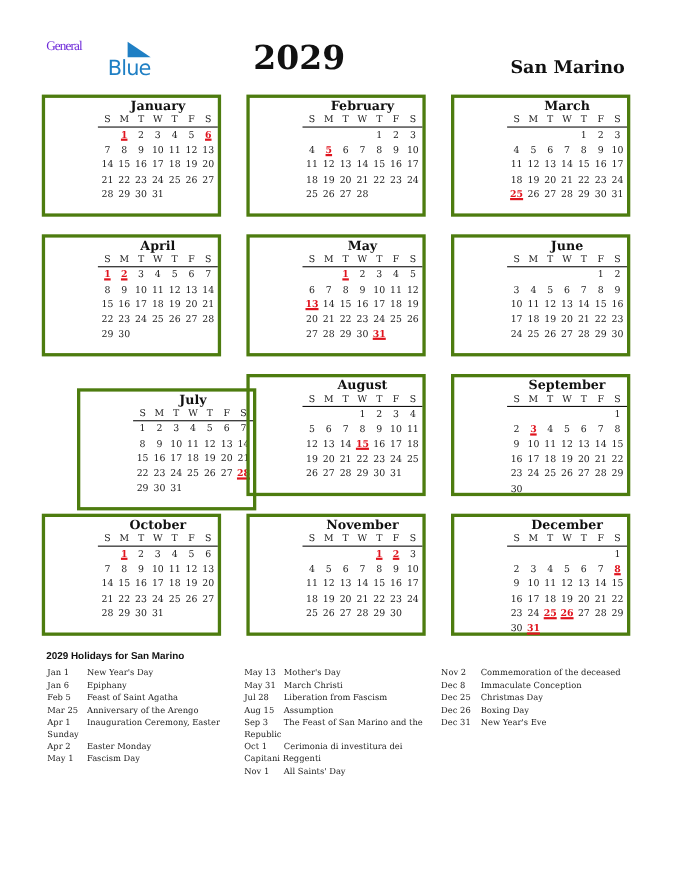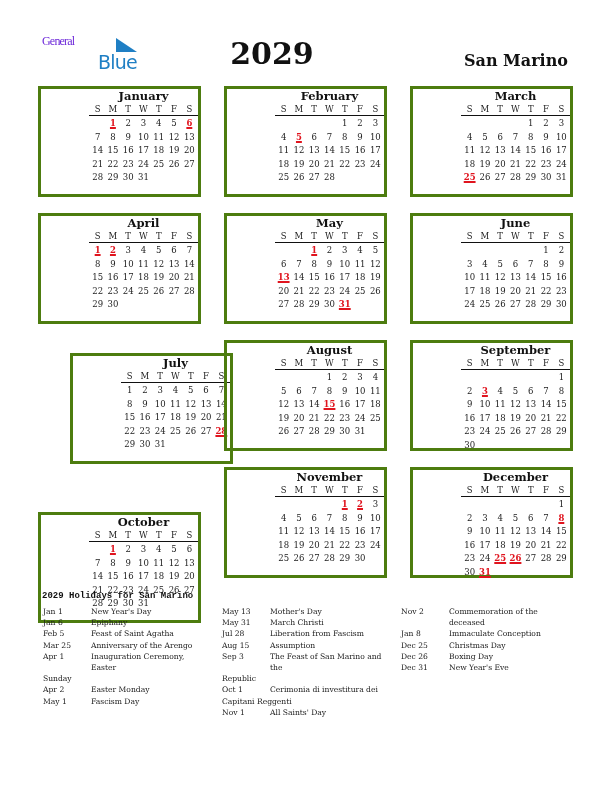--- a/index.html
+++ b/index.html
@@ -8,25 +8,25 @@
     .logo .general { position:absolute; left:0; top:0; font-family:Liberation Serif, serif; font-size:12px; color:#6d28d9; letter-spacing:-0.8px; }
     .logo .blue { position:absolute; left:56px; top:17px; font-family:"DejaVu Sans", sans-serif; font-size:19px; color:#1f7fc4; letter-spacing:-0.8px; }
     .logo .tri { position:absolute; left:74px; top:4px; width:0; height:0; border-left:21px solid #1f7fc4; border-top:14px solid transparent; }
     .year { position:absolute; left:0; width:544px; top:36px; text-align:center; font-family:"DejaVu Serif", serif; font-weight:bold; font-size:30px; color:#111; }
     .country { position:absolute; right:44px; top:51px; font-family:"DejaVu Serif", serif; font-weight:bold; font-size:16px; color:#111; }
     .month { position:absolute; width:163px; height:111px; border:3px solid #4d7c0f; box-sizing:border-box;padding-left:48px; }
     .month .mname { text-align:center; font-weight:bold; font-size:11.5px; line-height:13px; margin-top:1px; color:#111; }
     .month .dow { display:grid; grid-template-columns:repeat(7, 1fr); font-size:8.5px; line-height:12px; text-align:center; border-bottom:1px solid #111; padding:0 1px; color:#222; }
     .month .days { display:grid; grid-template-columns:repeat(7, 1fr); font-size:8.5px; line-height:13.6px; text-align:center; padding:1px 1px 0 1px; color:#222; }
     .month .days span.hol { color:#e0141e; font-weight:bold; text-decoration:underline; text-decoration-thickness:1.5px; }
-    .hol-title { position:absolute; left:42px; top:591px; font-family:Liberation Mono, monospace; font-weight:bold; font-size:9px; color:#111;text-align:center; }
+    .hol-title { position:absolute; left:42px; top:591px; font-family:Liberation Sans, sans-serif; font-weight:bold; font-size:9px; color:#111;text-align:center; }
     .hcol { position:absolute; top:606px; font-size:7.6px; line-height:11.2px; color:#222; }
     .hcol .row { display:flex; }
     .hcol .d { width:36px; flex:none; }
-    .hcol .n { flex:1;margin-left:12px; }
+    .hcol .n { flex:1; }
     .hcol .wrap { display:block; }
   </style>
 </head>
 <body>
 
 <div class="logo">
   <span class="general">General</span>
   <span class="tri"></span>
   <span class="blue">Blue</span>
 </div>
@@ -451,21 +451,21 @@
         <span>23</span>
         <span>24</span>
         <span>25</span>
         <span>26</span>
         <span>27</span>
         <span>28</span>
         <span>29</span>
         <span>30</span>
       </div>
     </div>
-    <div class="month" style="left: 38px; top: 467px; margin-top: 45px;">
+    <div class="month" style="left: 38px; top: 467px;">
       <div class="mname">October</div>
       <div class="dow">
         <span>S</span>
         <span>M</span>
         <span>T</span>
         <span>W</span>
         <span>T</span>
         <span>F</span>
         <span>S</span>
       </div>
@@ -668,21 +668,21 @@
       <span class="d">Nov 1</span>
       <span class="n">All Saints' Day</span>
     </div>
   </div>
 <div class="hcol" id="hcol-2" style="left:401px;width:175px;">
     <div class="row">
       <span class="d">Nov 2</span>
       <span class="n">Commemoration of the deceased</span>
     </div>
     <div class="row">
-      <span class="d">Jan 8</span>
+      <span class="d">Dec 8</span>
       <span class="n">Immaculate Conception</span>
     </div>
     <div class="row">
       <span class="d">Dec 25</span>
       <span class="n">Christmas Day</span>
     </div>
     <div class="row">
       <span class="d">Dec 26</span>
       <span class="n">Boxing Day</span>
     </div>

